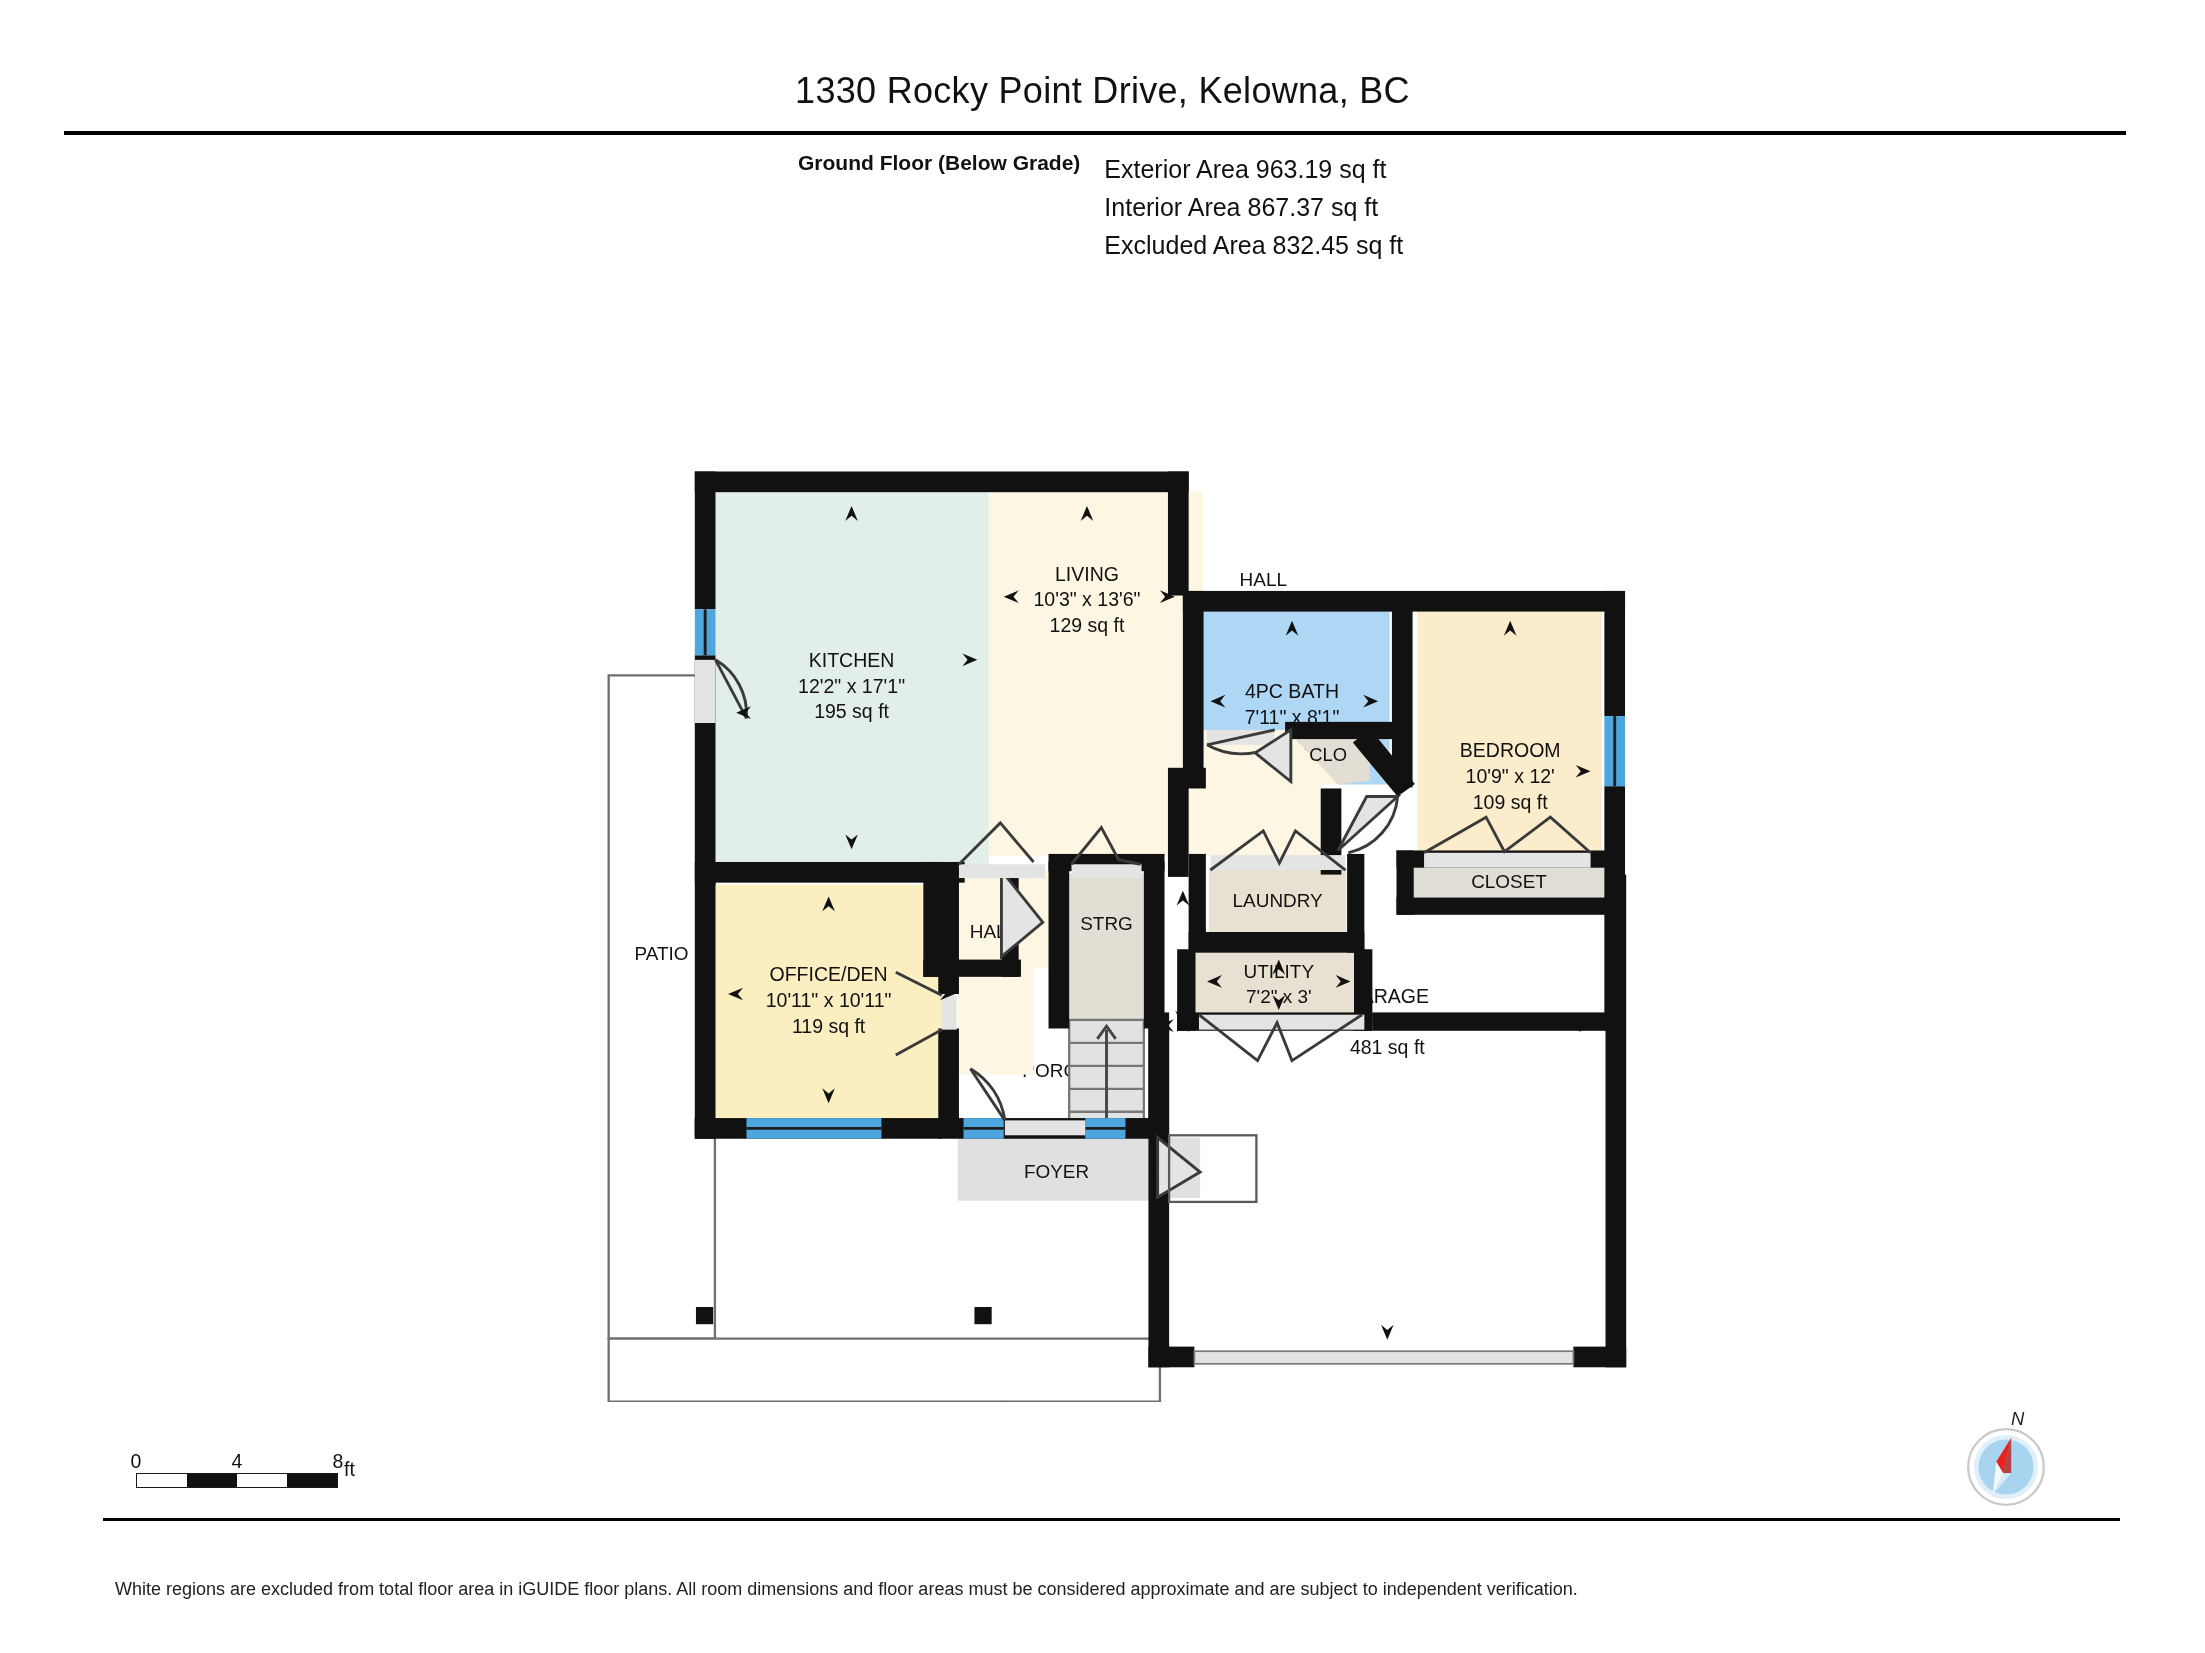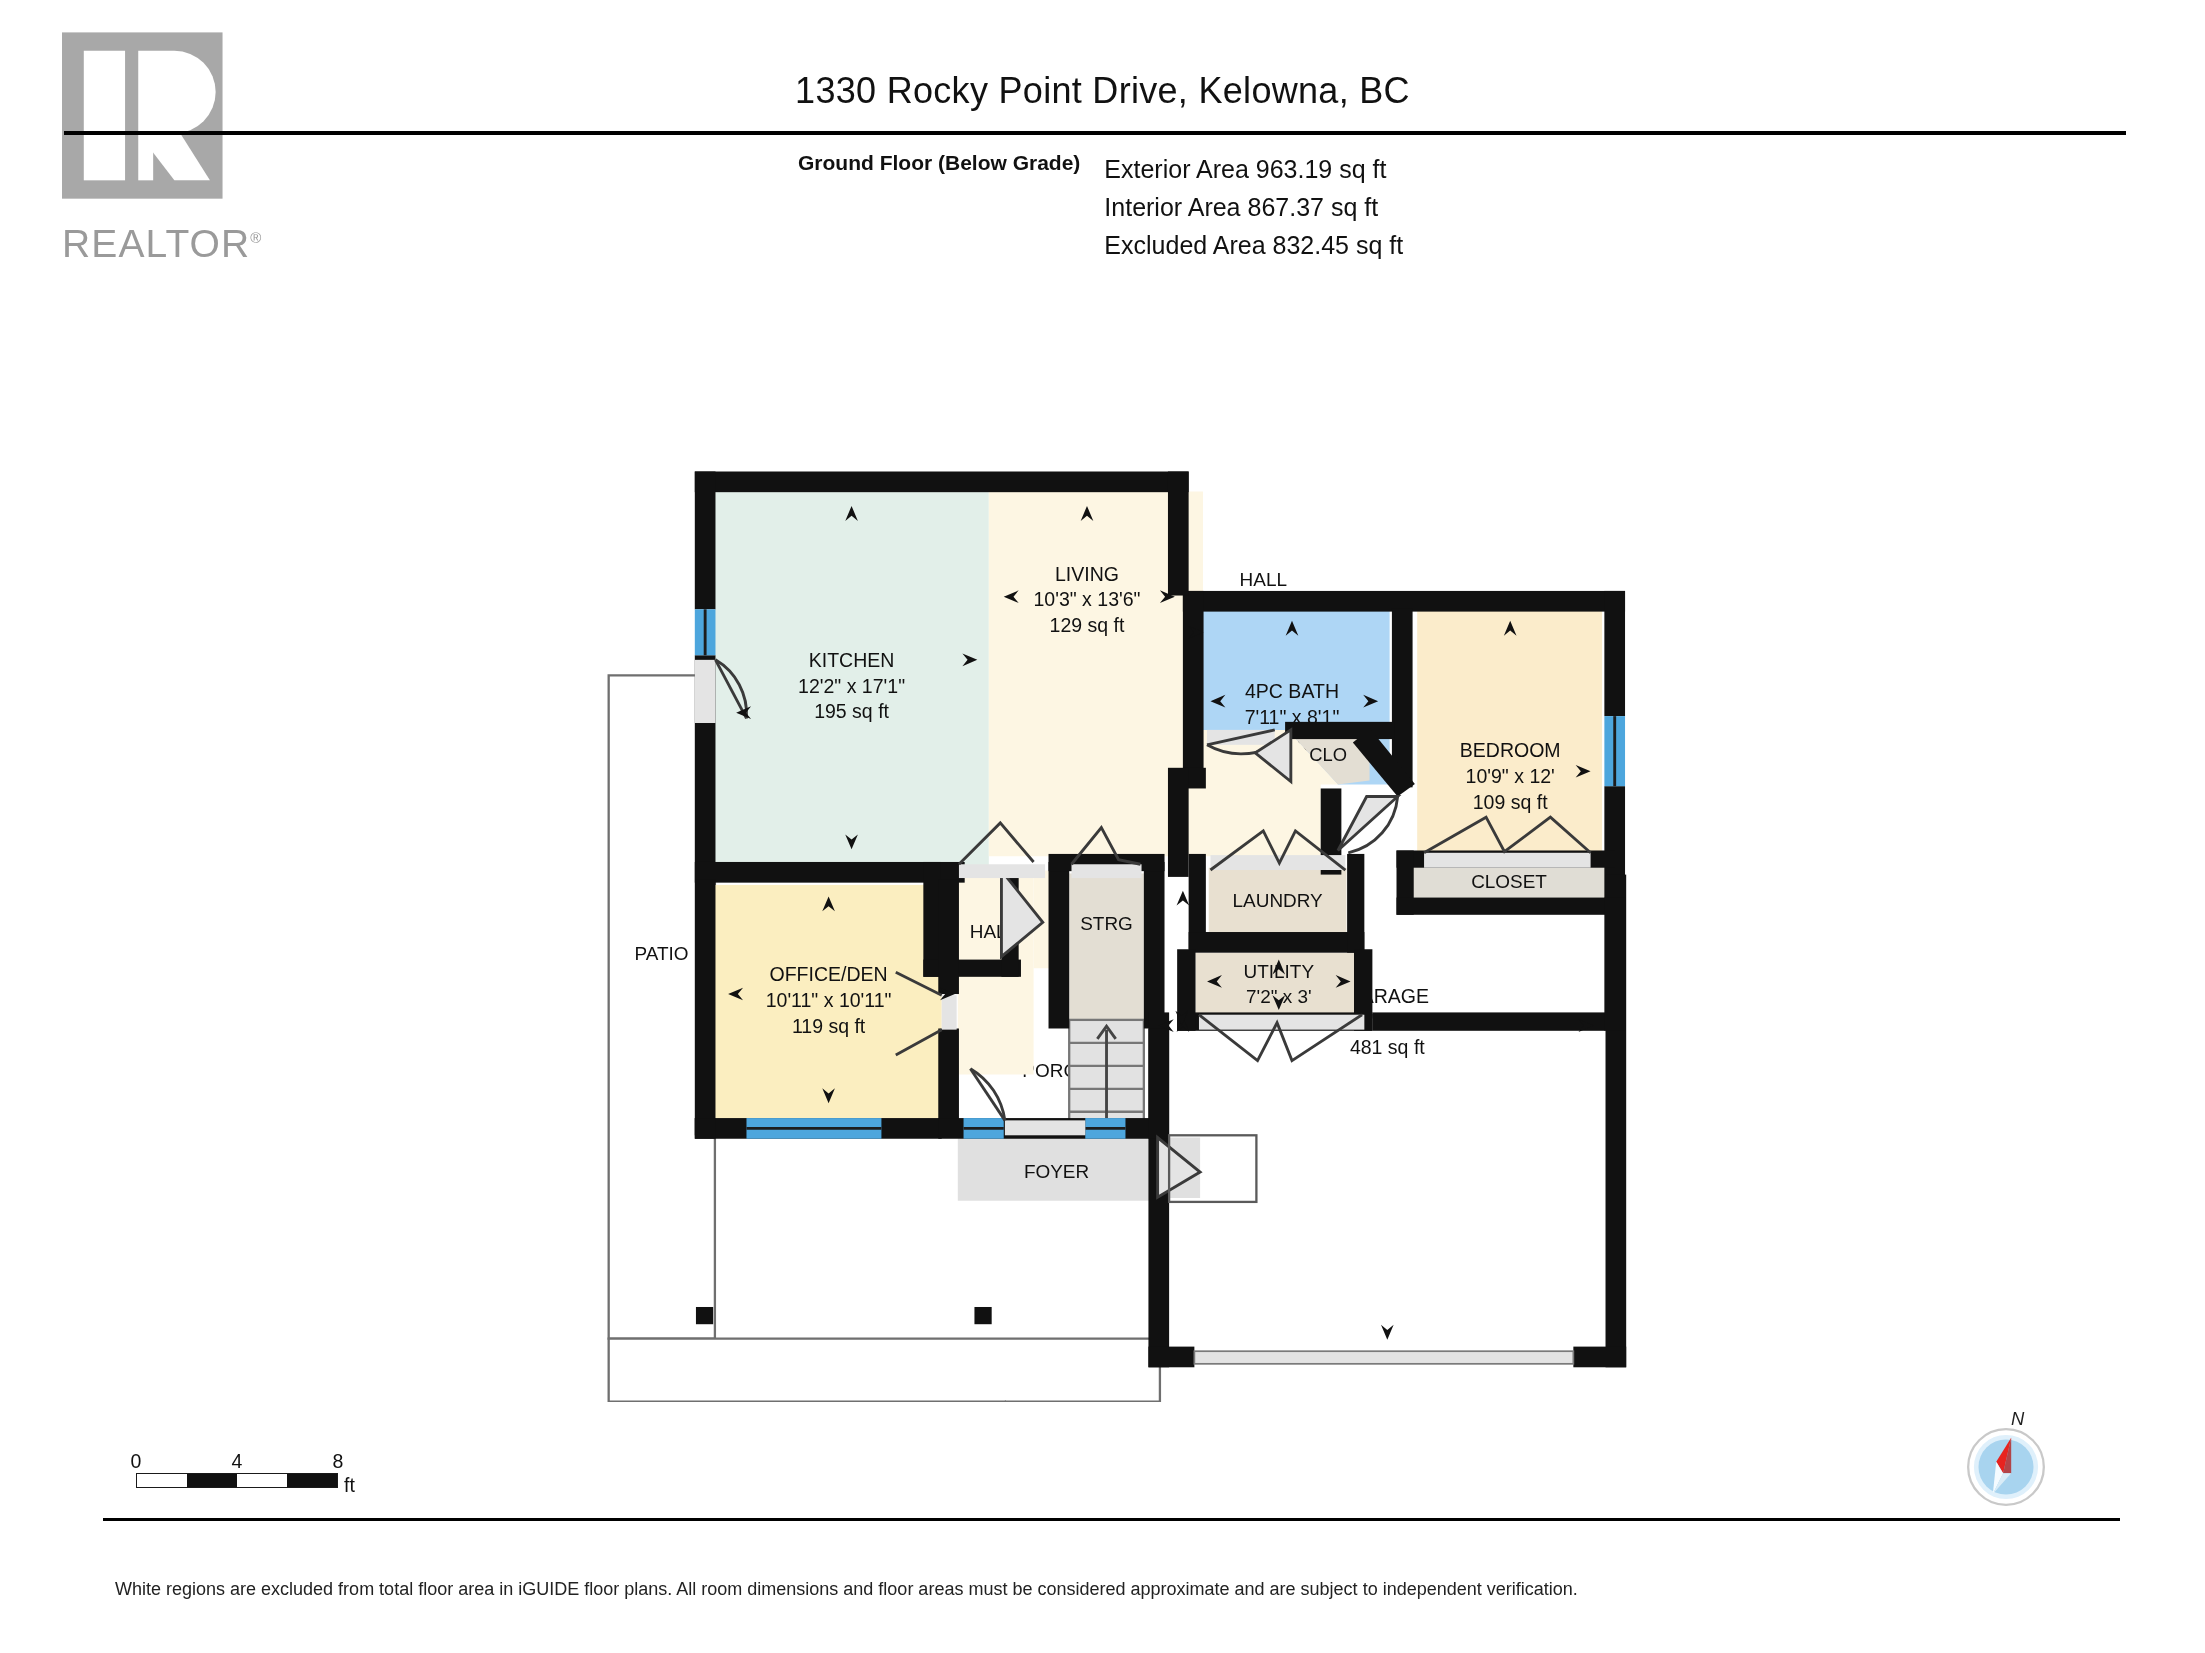--- a/index.html
+++ b/index.html
@@ -27,48 +27,38 @@
   #plan-svg{display:block;width:2205px;height:1126px;}
 
   
   #scale-bar{position:absolute;left:136px;top:1450px;width:202px;}
   #scale-ticks{position:relative;height:23px;font-size:19.5px;}
   #scale-ticks span{position:absolute;top:0;transform:translateX(-50%);}
   #scale-blocks{display:flex;width:202px;height:15px;border:1.1px solid #1a1a1a;box-sizing:border-box;}
   #scale-blocks i{flex:1;display:block;}
   #scale-blocks i:nth-child(odd){background:#fff;}
   #scale-blocks i:nth-child(even){background:#111;}
-  #scale-unit{position:absolute;left:208px;top:24px;font-size:19.5px;}
+  #scale-unit{position:absolute;left:208px;top:8px;font-size:19.5px;}
 
   #prepared{position:absolute;left:0;right:0;top:1467px;text-align:center;font-size:19.5px;}
 
   #compass{position:absolute;left:1963px;top:1410px;width:98px;height:109px;}
   #compass-n{position:absolute;left:48px;top:-2.3px;font-size:18.4px;font-style:italic;color:#222;}
   #compass-svg{position:absolute;left:0;top:13.8px;}
 
   #footer-rule{position:absolute;left:103px;top:1518px;width:2017px;height:3.4px;background:#000;}
   #disclaimer{position:absolute;left:115px;top:1540px;width:2010px;font-size:18px;color:#222;margin-top:39px;}
 
   text{font-family:"Liberation Sans","DejaVu Sans",sans-serif;}
 </style>
 </head>
 <body>
 
 <div class="page">
 
-  <div id="realtor-logo">
-    <svg id="realtor-mark" viewBox="0 0 300 330">
-      <rect x="0" y="0" width="280" height="290" fill="#a8a8a8"></rect>
-      <rect x="38" y="32" width="72" height="226" fill="#fff"></rect>
-      <path d="M133 32 H196 a72 72 0 0 1 0 144 H133 Z" fill="#fff"></path>
-      <path d="M172 122 L258 258 H196 L133 176 Z" fill="#fff"></path>
-      <rect x="133" y="176" width="26" height="82" fill="#fff"></rect>
-    </svg>
-    <div id="realtor-word"><span>REALTOR</span><sup>®</sup></div>
-  </div>
 
   <div id="page-title">1330 Rocky Point Drive, Kelowna, BC</div>
   <div id="title-rule"></div>
 
   <div id="floor-meta">
     <div id="floor-label">Ground Floor (Below Grade)</div>
     <div id="area-list">
       <div>Exterior Area 963.19 sq ft</div>
       <div>Interior Area 867.37 sq ft</div>
       <div>Excluded Area 832.45 sq ft</div>

